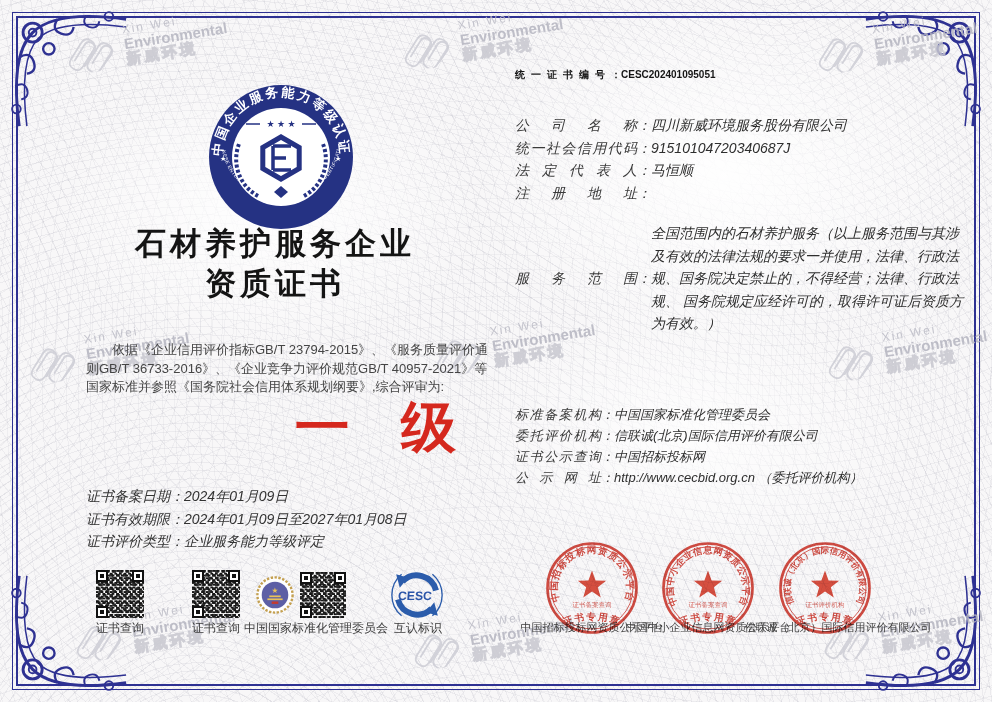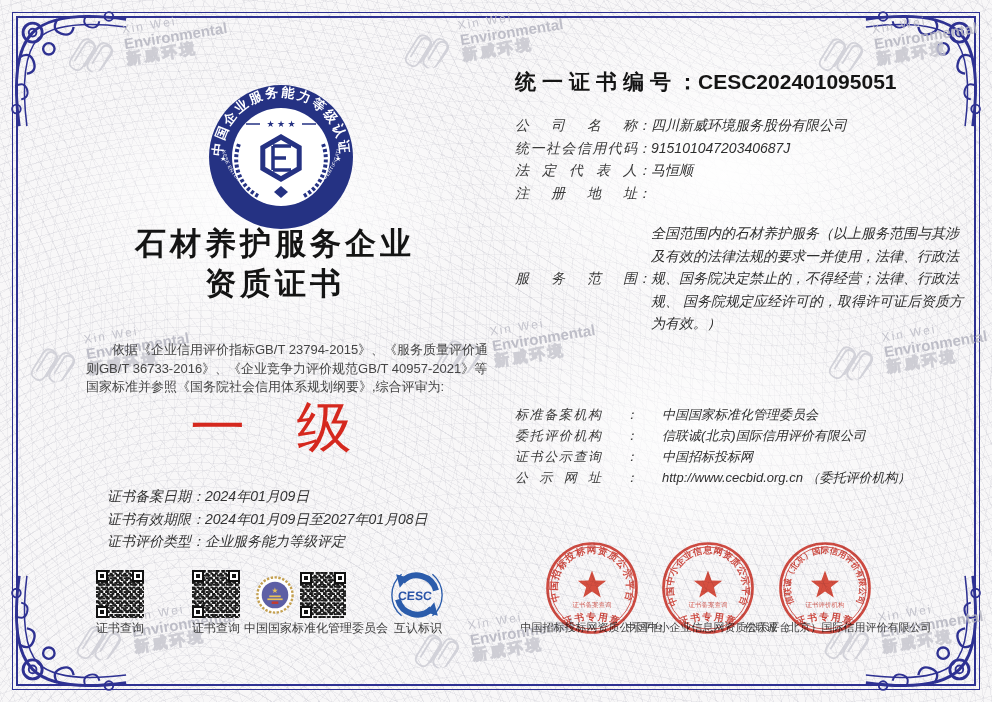--- a/index.html
+++ b/index.html
@@ -27,43 +27,43 @@
 
   
   .wm{position:absolute;display:flex;align-items:center;gap:8px;transform:rotate(-9deg);opacity:.85;pointer-events:none;}
   .wm svg{flex:0 0 auto;}
   .wm-t{line-height:1.05;}
   .wm-t .e1{display:block;font-size:12px;letter-spacing:2px;color:#bcbcc6;}
   .wm-t .e2{display:block;font-size:15px;font-weight:bold;color:#b5b5c0;}
   .wm-t .cn{display:block;font-size:15px;letter-spacing:3px;font-weight:bold;color:transparent;-webkit-text-stroke:1px #c8c8d0;}
 
   
-  .certno{position:absolute;left:515px;top:68px;font-size:21px;font-weight:bold;color:#151515;white-space:nowrap;}
+  .certno{position:absolute;left:515px;top:68px;font-size:10px;font-weight:bold;color:#151515;white-space:nowrap;}
   .certno .l{letter-spacing:6px;}
 
   
   .badge{position:absolute;left:206px;top:82px;width:150px;height:150px;}
   .title{position:absolute;left:60px;top:224px;width:430px;text-align:center;font-weight:bold;color:#141414;}
   .title .t1{font-size:31px;letter-spacing:4px;line-height:40px;}
   .title .t2{font-size:31px;letter-spacing:4px;line-height:40px;}
   .standards{position:absolute;left:68px;top:323px;width:412px;font-size:13px;line-height:18.5px;color:#454545;text-indent:2em;margin:18px;}
-  .grade{position:absolute;left:56px;top:391px;width:430px;text-align:center;font-size:55px;font-weight:normal;color:#d5281e;letter-spacing:18px;text-indent:18px;}
+  .grade{position:absolute;left:44px;top:391px;width:430px;text-align:right;font-size:55px;font-weight:bold;color:#d5281e;letter-spacing:18px;text-indent:18px;}
   .meta{position:absolute;left:86px;top:485px;font-size:12.5px;line-height:21px;color:#3e3e3e;}
-  .meta .row{display:flex;margin-left:21px;}
+  .meta .row{display:flex;}
   .meta .lblp{white-space:nowrap;}
 
   
   .rows{position:absolute;left:515px;top:114px;width:448px;}
   .row{display:flex;align-items:center;font-size:14px;line-height:22.5px;color:#333;font-style:italic;}
   .lbl{display:inline-block;text-align:justify;text-align-last:justify;color:#3a3a3a;flex:0 0 auto;}
   .company .lbl{width:122px;}
   .colon{flex:0 0 auto;color:#3a3a3a;}
   .val{flex:1 1 auto;color:#2e2e2e;}
   .agencies{position:absolute;left:515px;top:404px;width:448px;}
-  .agencies .row{font-size:13px;line-height:21px;gap:24px;}
+  .agencies .row{font-size:13px;line-height:21px;}
   .agencies .lbl{width:86px;}
   .agencies .url2{margin-left:100px;font-size:13px;line-height:21px;color:#2e2e2e;}
 
   
   .stamp{position:absolute;width:96px;height:96px;opacity:.88;mix-blend-mode:multiply;}
   .stamp-caption{position:absolute;top:620px;transform:translateX(-50%);font-size:11px;color:#3d3d3d;white-space:nowrap;z-index:0;}
   .stamp{z-index:1;}
 
   
   .qr{position:absolute;width:48px;height:48px;background:#fff;

